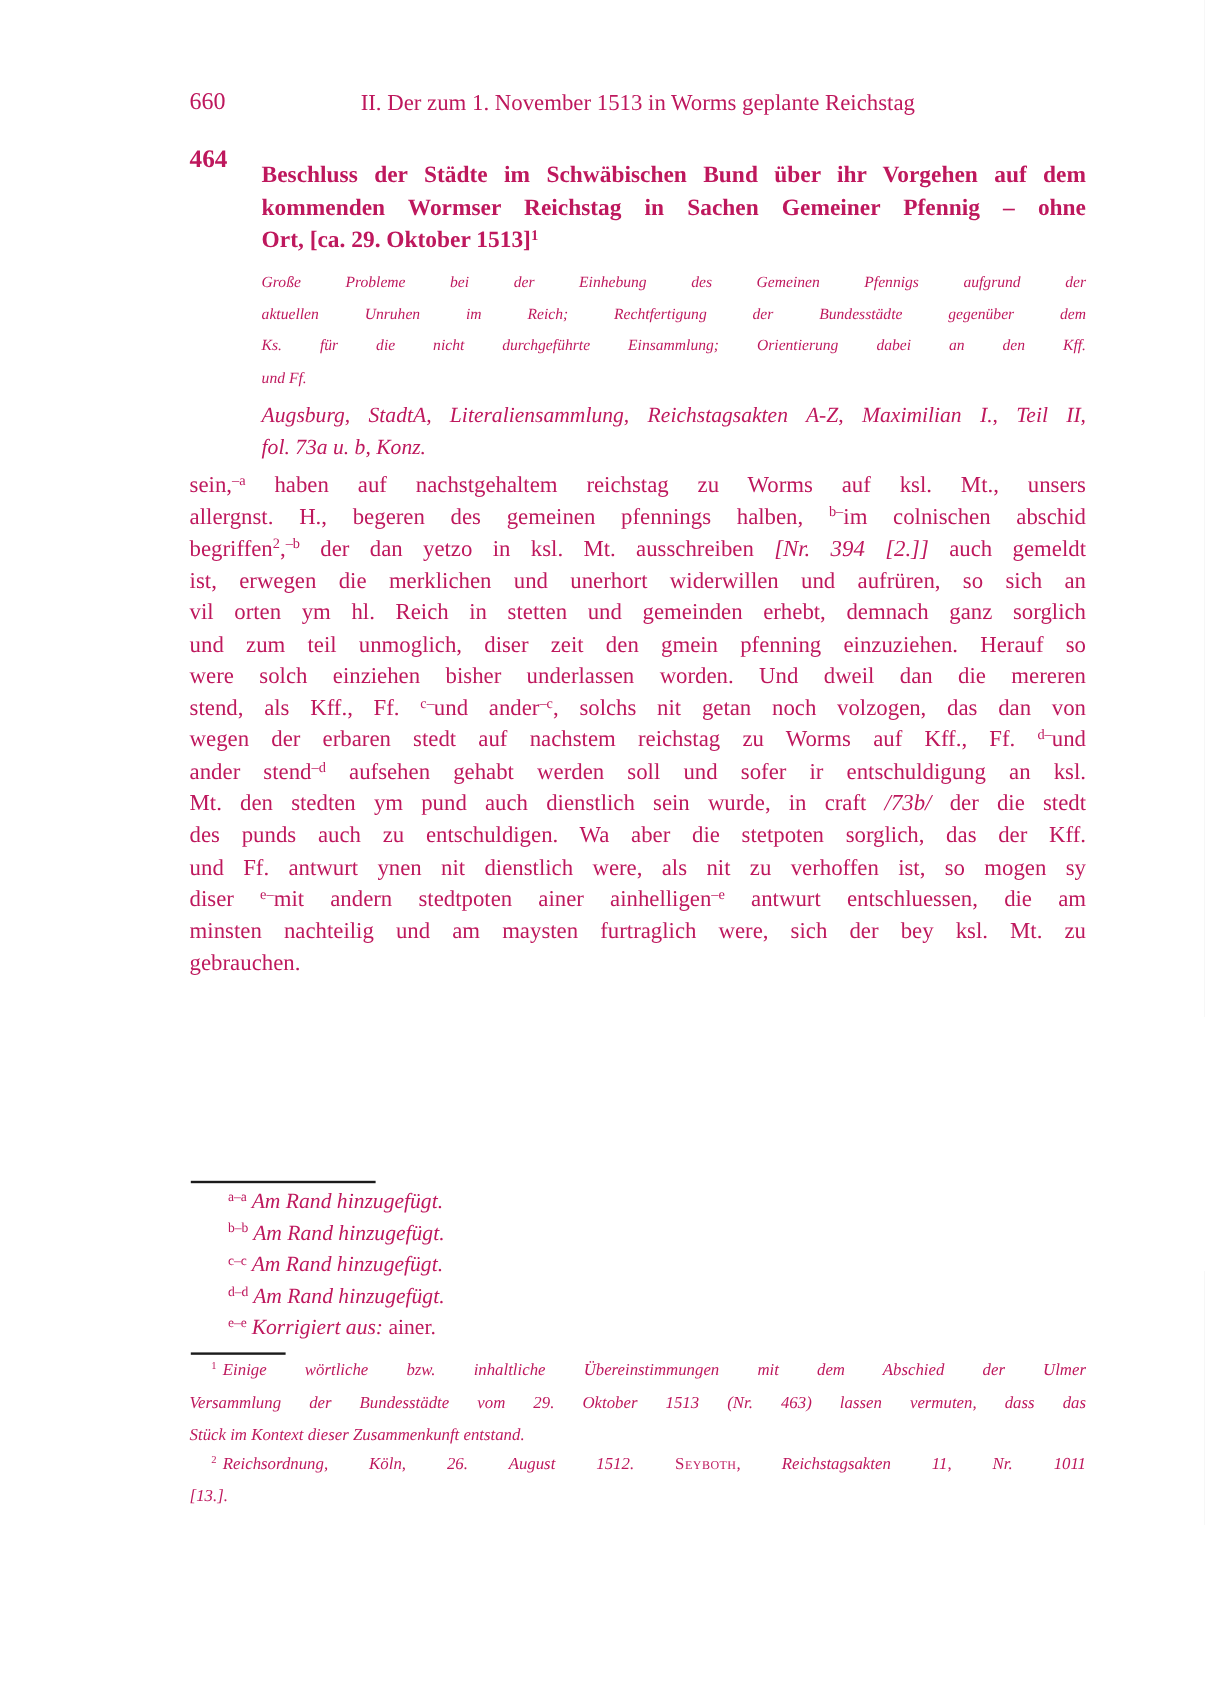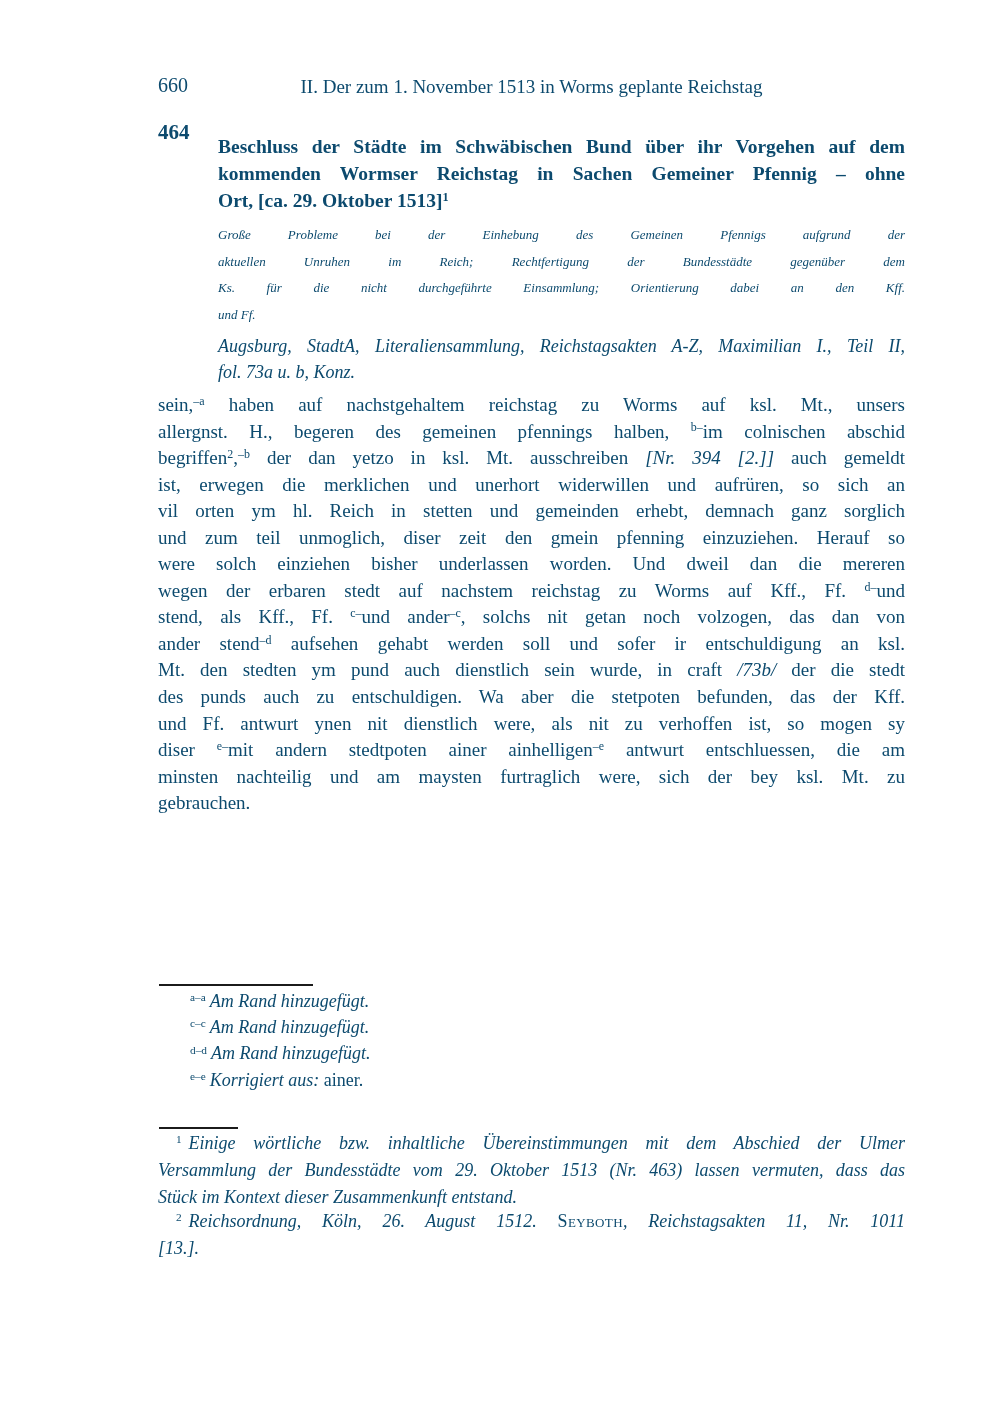--- a/index.html
+++ b/index.html
@@ -1,20 +1,20 @@
 <!DOCTYPE html>
 <html lang="de"><head>
 <meta charset="utf-8">
 <style>
   html,body{margin:0;padding:0;background:#e8e8e8;}
   .page{
     position:relative;
     width:1004px;height:1418px;
     background:#ffffff;
-    color:#0c4a6e;
+    color:#be185d;
     font-family:"Liberation Serif","DejaVu Serif",serif;
     overflow:hidden;
   }
   .line{white-space:normal;}
   .just .line{text-align:justify;text-align-last:justify;}
   .just .line.last{text-align-last:left;}
   
   .s-i{font-style:italic;}
   .s-sc{font-variant:small-caps;font-style:normal;letter-spacing:0.4px;}
   .s-sup{font-size:63%;position:relative;top:-0.52em;line-height:0;}
@@ -31,21 +31,21 @@
   .source{position:absolute;left:218px;top:333px;width:687px;font-size:18px;line-height:26.4px;}
   
   .bodytext{position:absolute;left:158px;top:392px;width:747px;font-size:19px;line-height:26.55px;}
   
   .rule-a{position:absolute;left:159px;top:984px;width:154px;height:0;border-top:2px solid #1b1b1b;}
   .apparatus{position:absolute;left:158px;top:988px;width:747px;font-size:18px;line-height:26.2px;}
   .apparatus .s-in{margin-left:32px;}
   .apparatus .s-m{margin-right:0.35em;}
   
   .rule-b{position:absolute;left:159px;top:1127px;width:79px;height:0;border-top:2px solid #1b1b1b;}
-  .fnote{position:absolute;left:158px;width:747px;font-size:18px;line-height:26.9px;}
+  .fnote{position:absolute;left:158px;width:747px;font-size:14px;line-height:26.9px;}
   .fnote1{top:1130px;}
   .fnote2{top:1208px;}
   .fnote .s-in{margin-left:18px;}
   .fnote .s-m{margin-right:0.6em;}
 </style>
 </head>
 <body>
 
 <div class="page">
 
@@ -75,35 +75,36 @@
     </div>
 
   <div class="bodytext just">
       <div class="line"><span>sein,</span><span class="s-sup">–a</span><span> haben auf nachstgehaltem reichstag zu Worms auf ksl. Mt., unsers</span></div>
       <div class="line"><span>allergnst. H., begeren des gemeinen pfennings halben, </span><span class="s-sup">b–</span><span>im colnischen abschid</span></div>
       <div class="line"><span>begriffen</span><span class="s-sup">2</span><span>,</span><span class="s-sup">–b</span><span> der dan yetzo in ksl. Mt. ausschreiben </span><span class="s-i">[Nr. 394 [2.]]</span><span> auch gemeldt</span></div>
       <div class="line"><span>ist, erwegen die merklichen und unerhort widerwillen und aufrüren, so sich an</span></div>
       <div class="line"><span>vil orten ym hl. Reich in stetten und gemeinden erhebt, demnach ganz sorglich</span></div>
       <div class="line"><span>und zum teil unmoglich, diser zeit den gmein pfenning einzuziehen. Herauf so</span></div>
       <div class="line"><span>were solch einziehen bisher underlassen worden. Und dweil dan die mereren</span></div>
+      <div class="line"><span>stend, als Kff., Ff. </span><span class="s-sup">c–</span><span>und ander</span><span class="s-sup">–c</span><span>, solchs nit getan noch volzogen, das dan von</span></div>
       <div class="line"><span>wegen der erbaren stedt auf nachstem reichstag zu Worms auf Kff., Ff. </span><span class="s-sup">d–</span><span>und</span></div>
-      <div class="line"><span>stend, als Kff., Ff. </span><span class="s-sup">c–</span><span>und ander</span><span class="s-sup">–c</span><span>, solchs nit getan noch volzogen, das dan von</span></div>
       <div class="line"><span>ander stend</span><span class="s-sup">–d</span><span> aufsehen gehabt werden soll und sofer ir entschuldigung an ksl.</span></div>
       <div class="line"><span>Mt. den stedten ym pund auch dienstlich sein wurde, in craft </span><span class="s-i">/73b/</span><span> der die stedt</span></div>
-      <div class="line"><span>des punds auch zu entschuldigen. Wa aber die stetpoten befunden, das der Kff.</span></div>
+      <div class="line"><span>des punds auch zu entschuldigen. Wa aber die stetpoten sorglich, das der Kff.</span></div>
       <div class="line"><span>und Ff. antwurt ynen nit dienstlich were, als nit zu verhoffen ist, so mogen sy</span></div>
       <div class="line"><span>diser </span><span class="s-sup">e–</span><span>mit andern stedtpoten ainer ainhelligen</span><span class="s-sup">–e</span><span> antwurt entschluessen, die am</span></div>
       <div class="line"><span>minsten nachteilig und am maysten furtraglich were, sich der bey ksl. Mt. zu</span></div>
       <div class="line last"><span>gebrauchen.</span></div>
     </div>
 
   <div class="rule-a"></div>
 
   <div class="apparatus">
       <div class="line"><span class="s-sup s-m s-in">a–a</span><span class="s-i">Am Rand hinzugefügt.</span></div>
+      <div class="line"><span class="s-sup s-m s-in">b–b</span><span class="s-i">Am Rand hinzugefügt.</span></div>
       <div class="line"><span class="s-sup s-m s-in">c–c</span><span class="s-i">Am Rand hinzugefügt.</span></div>
       <div class="line"><span class="s-sup s-m s-in">d–d</span><span class="s-i">Am Rand hinzugefügt.</span></div>
       <div class="line last"><span class="s-sup s-m s-in">e–e</span><span class="s-i">Korrigiert aus:</span><span> ainer.</span></div>
     </div>
 
   <div class="rule-b"></div>
 
   <div class="fnote fnote1 just">
       <div class="line"><span class="s-sup s-m s-in">1</span><span class="s-i">Einige wörtliche bzw. inhaltliche Übereinstimmungen mit dem Abschied der Ulmer</span></div>
       <div class="line"><span class="s-i">Versammlung der Bundesstädte vom 29. Oktober 1513 (Nr. 463) lassen vermuten, dass das</span></div>

